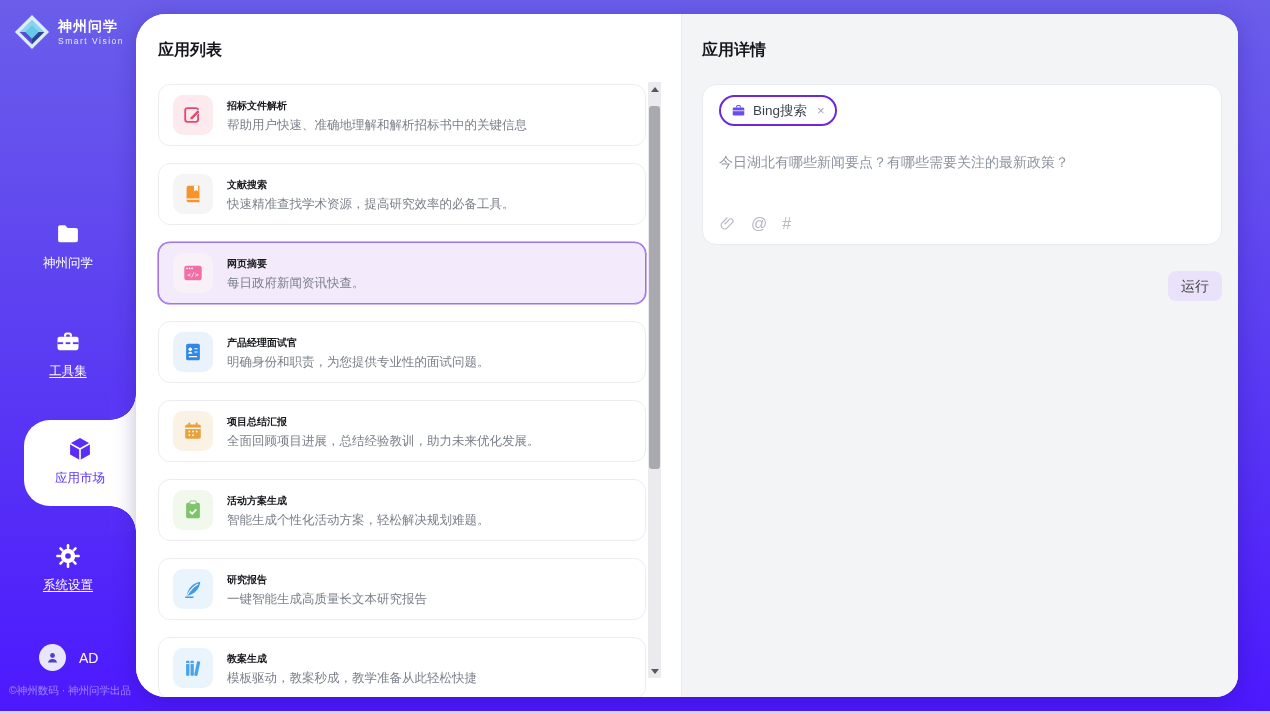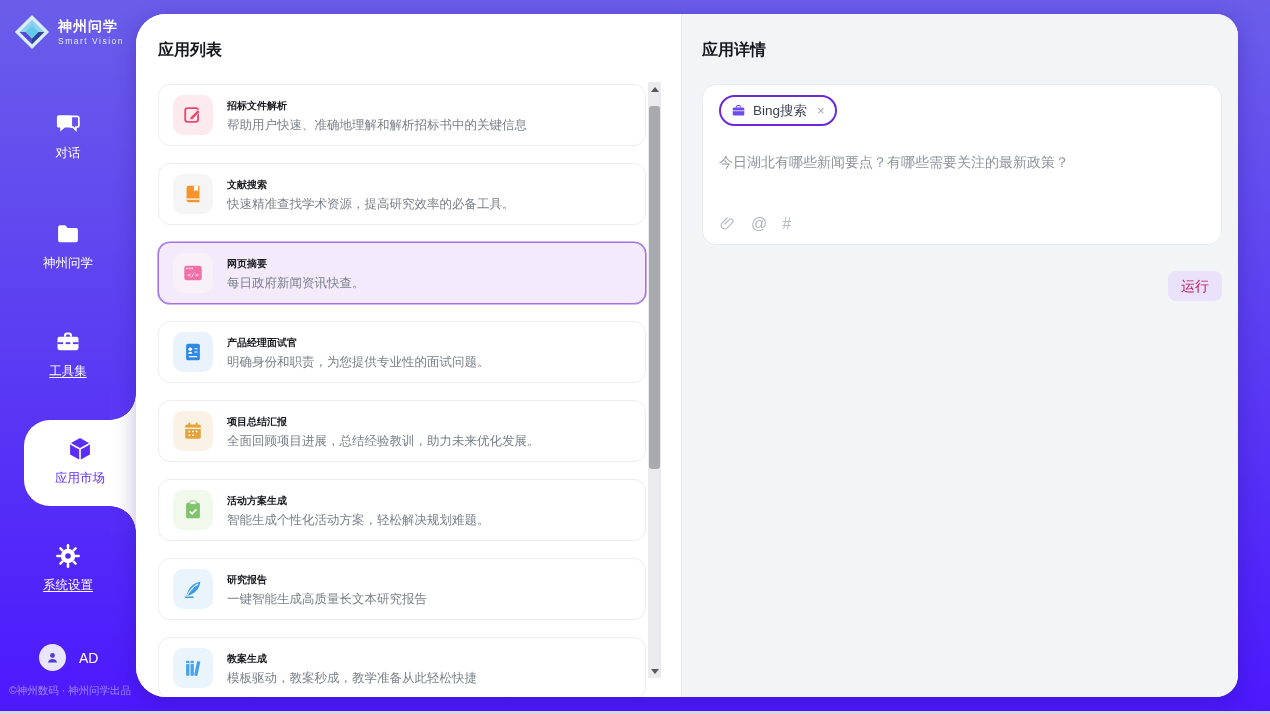--- a/index.html
+++ b/index.html
@@ -65,21 +65,21 @@
             border:2px solid #6d28d9;border-radius:16px;background:#fff;cursor:default;}
   .tool-tag .tag-icon{color:#6b4cf3;display:grid;place-items:center;}
   .tag-label{font-size:13.5px;color:#3c4250;}
   .tag-close{font-size:13px;color:#a0a4ab;margin-left:3px;cursor:pointer;line-height:1;}
   .query-text{margin-top:26px;font-size:14px;color:#8e939d;line-height:20px;cursor:text;}
   .attach-row{position:absolute;left:16px;bottom:12px;display:flex;align-items:center;gap:15px;color:#b4b8bf;}
   .attach-row .txt-ic{font-size:16px;line-height:17px;cursor:pointer;}
   .attach-row svg{cursor:pointer;display:block;}
   .run-row{margin-top:26px;width:520px;text-align:right;}
   .run-btn{display:inline-block;min-width:50px;height:30px;line-height:30px;text-align:center;
-           background:#eae2fb;color:#be185d;font-size:14px;border:none;border-radius:8px;
+           background:#eae2fb;color:#404040;font-size:14px;border:none;border-radius:8px;
            padding:0 13px;cursor:pointer;font-family:inherit;}
 </style>
 </head>
 <body>
 
 <div class="stage">
 
   <aside class="sidebar">
 
     <div class="logo">
@@ -89,27 +89,20 @@
         <polygon points="7,20 20,33 20,20" fill="#5a48d8"></polygon>
         <polygon points="33,20 20,33 20,20" fill="#303f98"></polygon>
         <polygon points="20,13 27,20 20,27 13,20" fill="#63c9e9"></polygon>
       </svg>
       <div class="logo-text">
         <div class="name">神州问学</div>
         <div class="tagline">Smart  Vision</div>
       </div>
     </div>
 
-    <div class="nav-item nav-chat">
-      <svg width="28" height="28" viewBox="0 0 24 24">
-        <path d="M14.5 5.5h5.2c.9 0 1.6.7 1.6 1.6v6c0 .9-.7 1.6-1.6 1.6h-1v2.4l-2.4-2.4h-2.3" fill="none" stroke="#fff" stroke-width="1.5"></path>
-        <path d="M4.2 4.5h9.6c1 0 1.7.8 1.7 1.7v7.2c0 1-.8 1.7-1.7 1.7H9.3l-3.9 3.4v-3.4h-1.2c-1 0-1.7-.8-1.7-1.7V6.2c0-1 .8-1.7 1.7-1.7z" fill="#fff"></path>
-      </svg>
-      <span class="nav-label">对话</span>
-    </div>
 
     <div class="nav-item nav-folder">
       <svg width="28" height="28" viewBox="0 0 24 24">
         <path d="M3.5 6.2c0-1 .8-1.7 1.7-1.7h4.4l2.1 2.3h7.1c1 0 1.7.8 1.7 1.7v8.8c0 1-.8 1.7-1.7 1.7H5.2c-1 0-1.7-.8-1.7-1.7z" fill="#fff"></path>
       </svg>
       <span class="nav-label">神州问学</span>
     </div>
 
     <div class="nav-item nav-toolbox">
       <svg width="28" height="28" viewBox="0 0 24 24">

